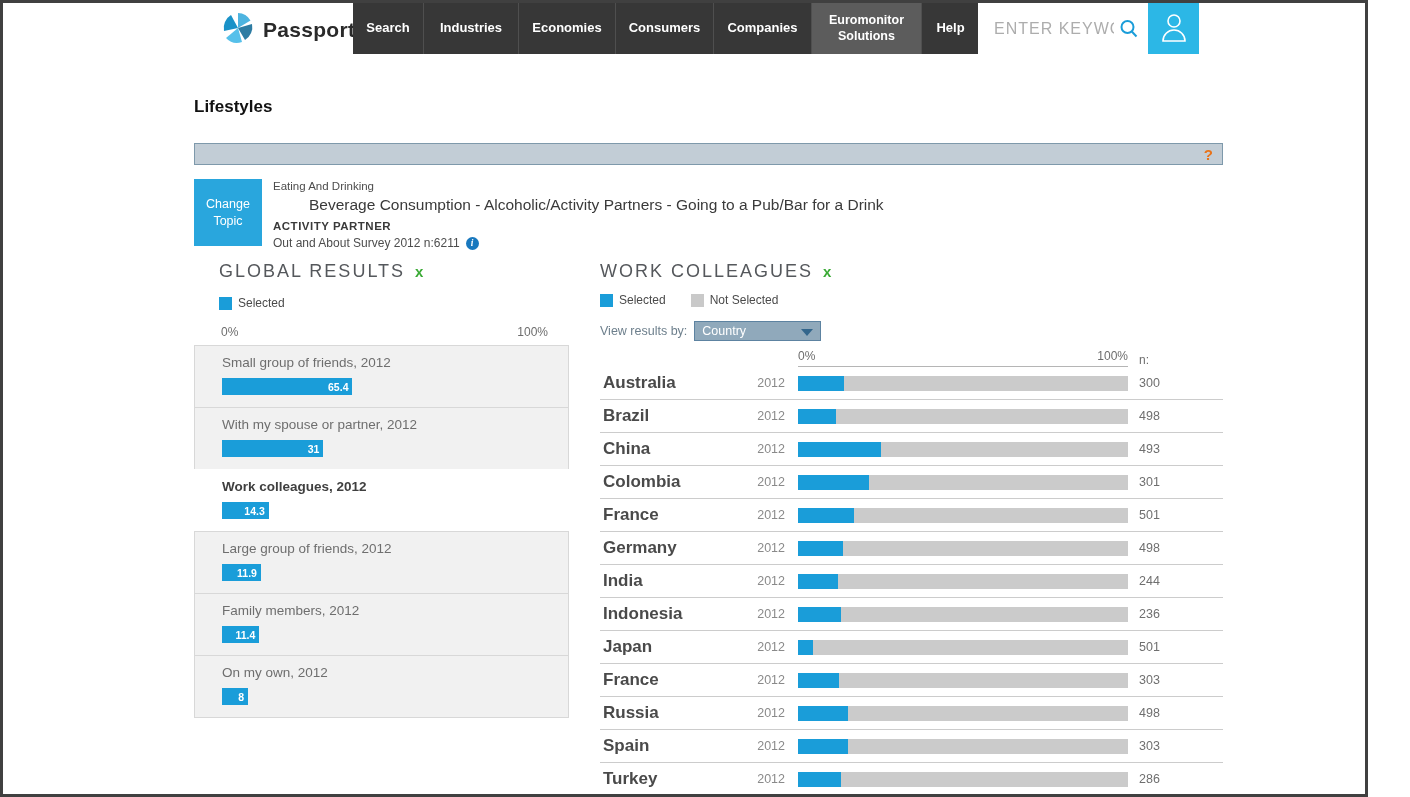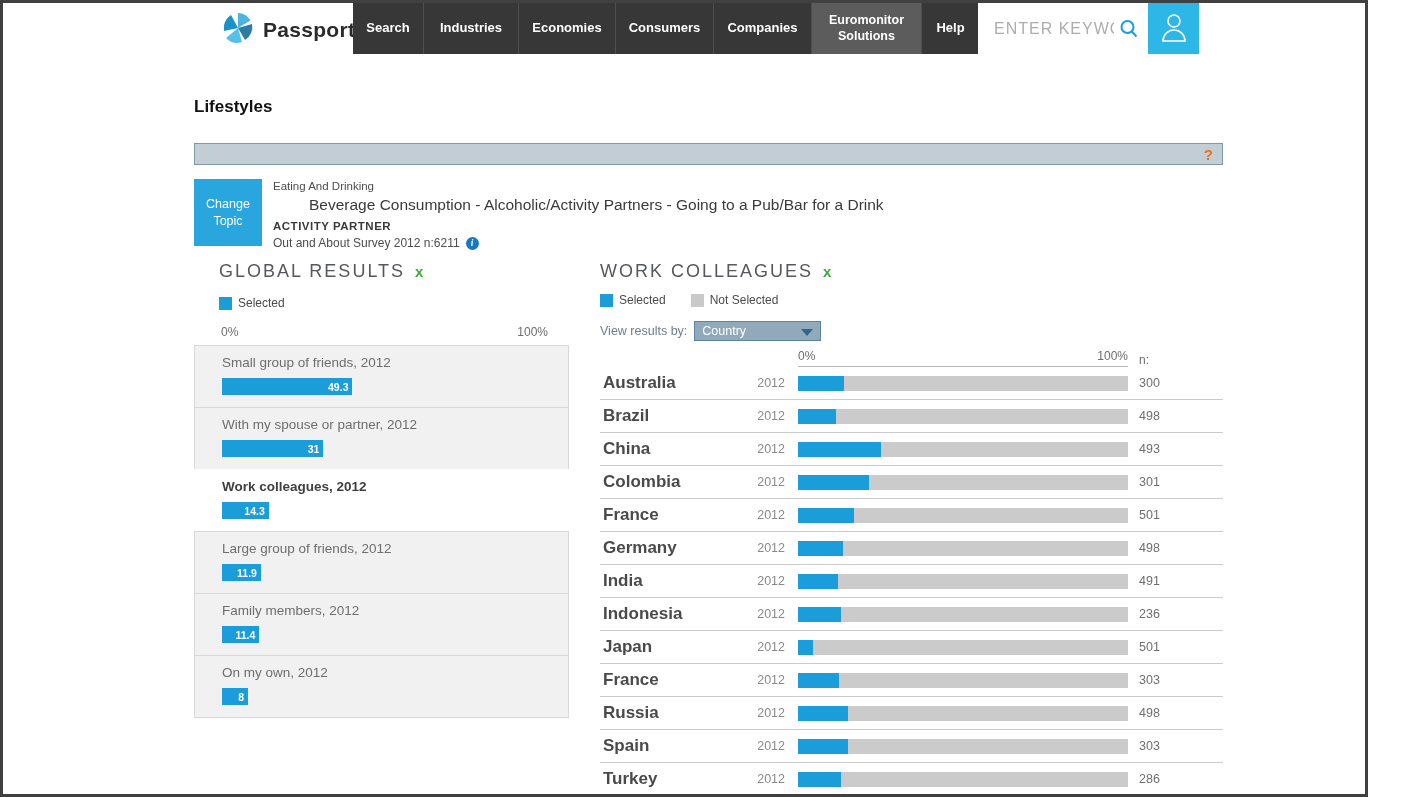--- a/index.html
+++ b/index.html
@@ -180,21 +180,21 @@
       <span class="sw blue"></span>
       <span>Selected</span>
     </div>
     <div class="gaxis">
       <span>0%</span>
       <span>100%</span>
     </div>
     <div class="gitems" id="global-items">
         <div class="g-item">
           <div class="g-label">Small group of friends, 2012</div>
-          <div class="g-bar" style="width: 130.473px;">49.3</div>
+          <div class="g-bar" style="width: 130.473px;">65.4</div>
         </div>
         <div class="g-item">
           <div class="g-label">With my spouse or partner, 2012</div>
           <div class="g-bar" style="width: 101.37px;">31</div>
         </div>
         <div class="g-item selected">
           <div class="g-label">Work colleagues, 2012</div>
           <div class="g-bar" style="width: 46.761px;">14.3</div>
         </div>
         <div class="g-item">
@@ -290,21 +290,21 @@
             <span class="w-fill" style="display: block; width: 13.5%;"></span>
           </span>
           <span class="w-n">498</span>
         </div>
         <div class="w-row">
           <span class="w-country">India</span>
           <span class="w-year">2012</span>
           <span class="w-track">
             <span class="w-fill" style="display: block; width: 12%;"></span>
           </span>
-          <span class="w-n">491</span>
+          <span class="w-n">244</span>
         </div>
         <div class="w-row">
           <span class="w-country">Indonesia</span>
           <span class="w-year">2012</span>
           <span class="w-track">
             <span class="w-fill" style="display: block; width: 13%;"></span>
           </span>
           <span class="w-n">236</span>
         </div>
         <div class="w-row">

